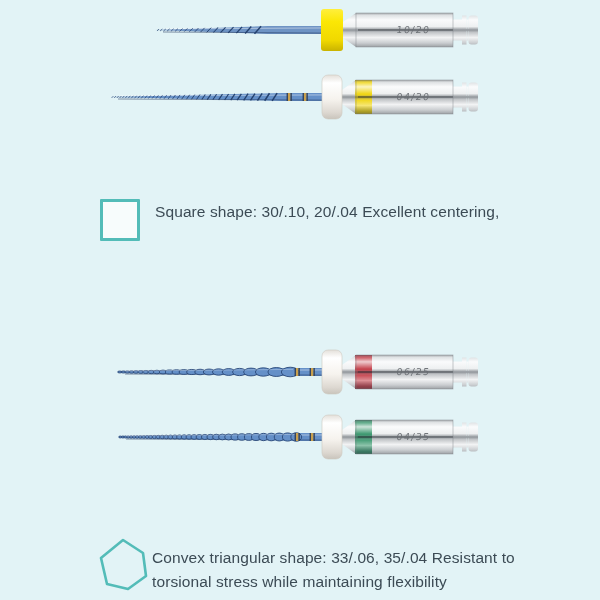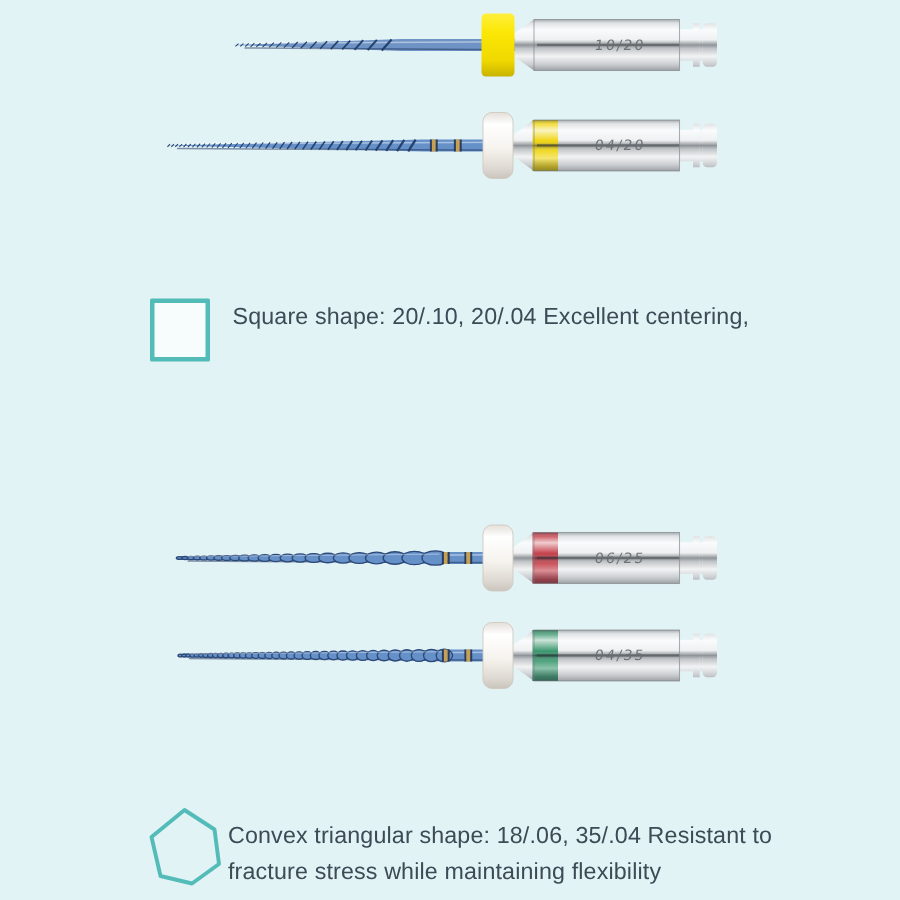--- a/index.html
+++ b/index.html
@@ -342,24 +342,24 @@
         <text transform="translate(413 35) skewX(-8)" text-anchor="middle" font-size="9.5" letter-spacing="1.3" fill="rgba(105,110,115,0.95)" font-family="&quot;DejaVu Sans&quot;, sans-serif">04/35</text>
         <rect x="453" y="21.5" width="9" height="21" fill="url(#file-35-04-silver)"></rect>
         <rect x="462" y="17.5" width="4.5" height="29" fill="url(#file-35-04-silver)"></rect>
         <rect x="466.5" y="21.5" width="2" height="21" fill="url(#file-35-04-silver)"></rect>
         <rect x="468.5" y="17.5" width="9.5" height="29" rx="3" fill="url(#file-35-04-silver)"></rect>
         <rect x="356" y="15" width="97" height="34" fill="none" stroke="rgba(120,124,128,0.6)" stroke-width="0.7"></rect>
       </svg></div>
 
   <span class="icon-square"></span>
   <div class="label-text" style="left:155px;top:200px">
-    <div>Square shape: 20/.10, 20/.04 Excellent centering,</div>
+    <div>Square shape: 30/.10, 20/.04 Excellent centering,</div>
   </div>
 
   <svg class="icon-hex" viewBox="0 0 54 56">
     <polygon points="26,3 46,16 49,39 31,52 10,47 4,21" fill="none" stroke="#53bcb8" stroke-width="2.6" stroke-linejoin="round"></polygon>
   </svg>
   <div class="label-text" style="left:152px;top:546px">
-    <div>Convex triangular shape: 18/.06, 35/.04 Resistant to</div>
-    <div>fracture stress while maintaining flexibility</div>
+    <div>Convex triangular shape: 33/.06, 35/.04 Resistant to</div>
+    <div>torsional stress while maintaining flexibility</div>
   </div>
 
 </div>
 
 </body></html>

